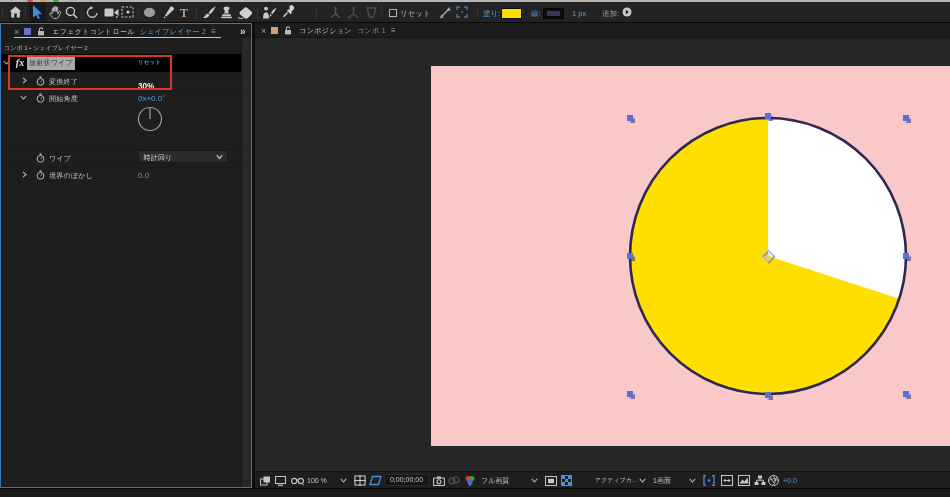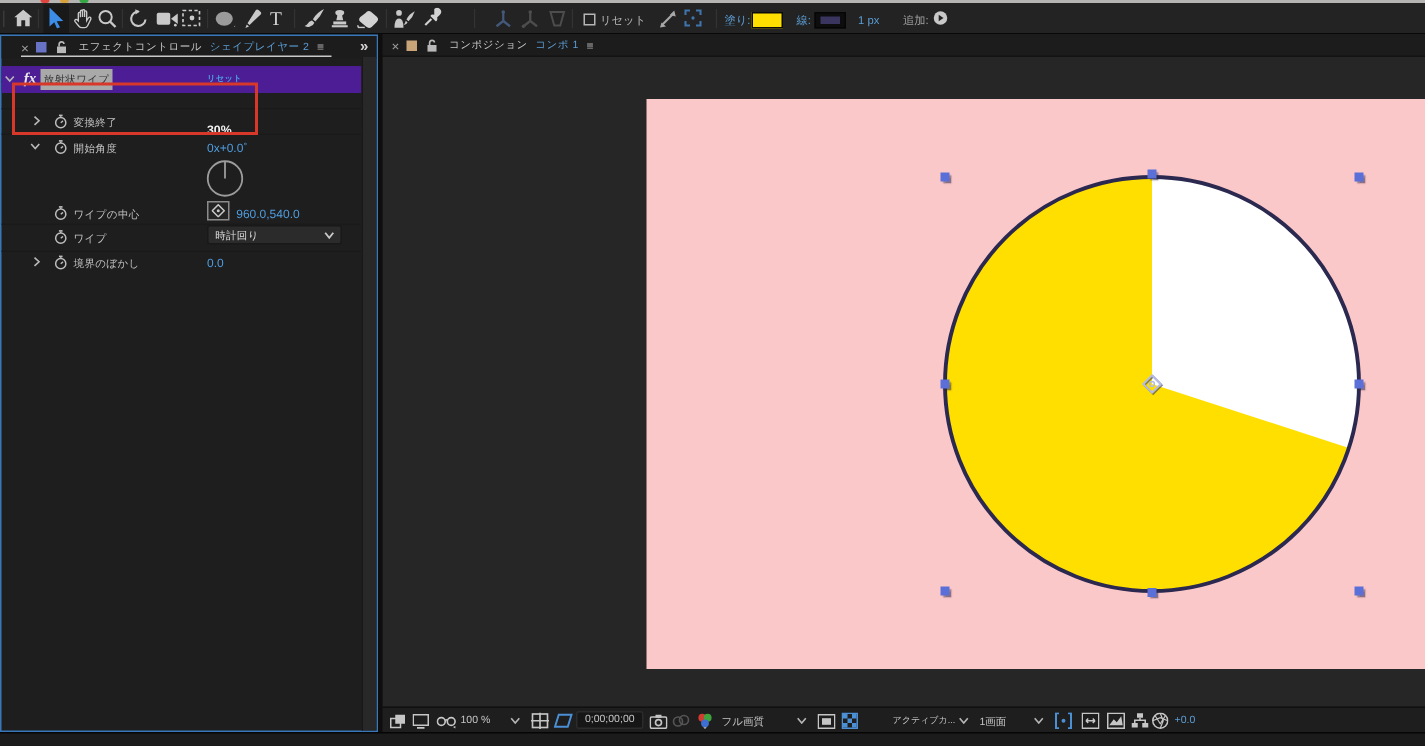--- a/index.html
+++ b/index.html
@@ -40,21 +40,21 @@
   .tab-target { font-size:7px; color:#5c9ed6; letter-spacing:0.35px; }
   .tab-menu { color:#a8a8a8; font-size:8px; letter-spacing:0; }
   #ec-underline { left:13px; top:12.6px; width:207px; height:1.4px; background:#c9c9c9; }
 
   
   #ec-breadcrumb { left:3px; top:21px; font-size:6.2px; color:#b2b2b2; letter-spacing:-0.1px; }
   #ec-sep1 { left:0; top:29.5px; width:240px; height:1px; background:#171717; }
   #ec-gutter { left:239.5px; top:14px; width:10.5px; height:449px; background:#282828; border-left:1px solid #181818; }
   .ecrow { position:absolute; left:0; width:240px; }
   .rowline { position:absolute; left:0; width:240px; height:1px; background:#1a1a1a; }
-  #fx-header { top:20px; height:18px; background:#4c1d95; }
+  #fx-header { top:30px; height:18px; background:#000000; }
   .twirl { position:absolute; width:7px; height:7px; }
   .twirl svg { display:block; }
   #fx-badge { position:absolute; left:12px; top:2px; width:14px; height:13.5px;
     color:#e8e8e8; font-size:10px; font-style:italic; font-weight:bold; text-align:center; line-height:13px;
     font-family:"Liberation Serif", serif; }
   #fx-name-box { position:absolute; left:26px; top:1.5px; width:48px; height:14px; background:#a9a9a9;
     display:flex; align-items:center; justify-content:center; }
   #fx-name-box span { font-size:7px; color:#333333; letter-spacing:0.25px; }
   .reset-link { position:absolute; left:137px; font-size:5.5px; color:#4f9ee0; font-weight:bold; letter-spacing:0.2px; }
   .stopwatch { position:absolute; left:35px; }
@@ -326,36 +326,20 @@
       <span class="pvalue" style="top:5px;"><span>0x+0.0</span><span class="deg-sup">°</span></span>
     </div>
 
     <div class="ecrow" style="top:82px; height:26px;">
       <svg class="abs" style="left:136px; top:-0.5px;" width="26" height="26" viewBox="0 0 26 26">
         <circle cx="13" cy="13" r="11.5" fill="none" stroke="#9c9c9c" stroke-width="1.2"></circle>
         <line x1="13" y1="13" x2="13" y2="1.5" stroke="#9c9c9c" stroke-width="1.2"></line>
       </svg>
     </div>
 
-    <div class="ecrow" style="top:109.5px; height:16px;">
-      <svg class="stopwatch" style="top:3.5px;" width="9" height="10" viewBox="0 0 9 10">
-        <circle cx="4.5" cy="5.8" r="3.4" fill="none" stroke="#bdbdbd" stroke-width="1"></circle>
-        <rect x="3.3" y="0.4" width="2.4" height="1.1" fill="#bdbdbd"></rect>
-        <line x1="4.5" y1="1.5" x2="4.5" y2="2.4" stroke="#bdbdbd" stroke-width="1"></line>
-        <line x1="4.5" y1="5.8" x2="6" y2="4.6" stroke="#bdbdbd" stroke-width="0.9"></line>
-      </svg>
-      <span class="plabel" style="top:4.5px;">ワイプの中心</span>
-      <div id="wipe-center-btn">
-        <svg width="9" height="9" viewBox="0 0 9 9">
-          <path d="M4.5 0.5 L8.5 4.5 L4.5 8.5 L0.5 4.5 Z" fill="none" stroke="#c9c9c9" stroke-width="1"></path>
-          <circle cx="4.5" cy="4.5" r="1" fill="#c9c9c9"></circle>
-        </svg>
-      </div>
-      <span class="pvalue" style="left:156.5px; top:4.5px;">960.0,540.0</span>
-    </div>
     <div class="rowline" style="top:125px;"></div>
 
     <div class="ecrow" style="top:125px; height:17.5px;">
       <svg class="stopwatch" style="top:4px;" width="9" height="10" viewBox="0 0 9 10">
         <circle cx="4.5" cy="5.8" r="3.4" fill="none" stroke="#bdbdbd" stroke-width="1"></circle>
         <rect x="3.3" y="0.4" width="2.4" height="1.1" fill="#bdbdbd"></rect>
         <line x1="4.5" y1="1.5" x2="4.5" y2="2.4" stroke="#bdbdbd" stroke-width="1"></line>
         <line x1="4.5" y1="5.8" x2="6" y2="4.6" stroke="#bdbdbd" stroke-width="0.9"></line>
       </svg>
       <span class="plabel" style="top:5px;">ワイプ</span>

